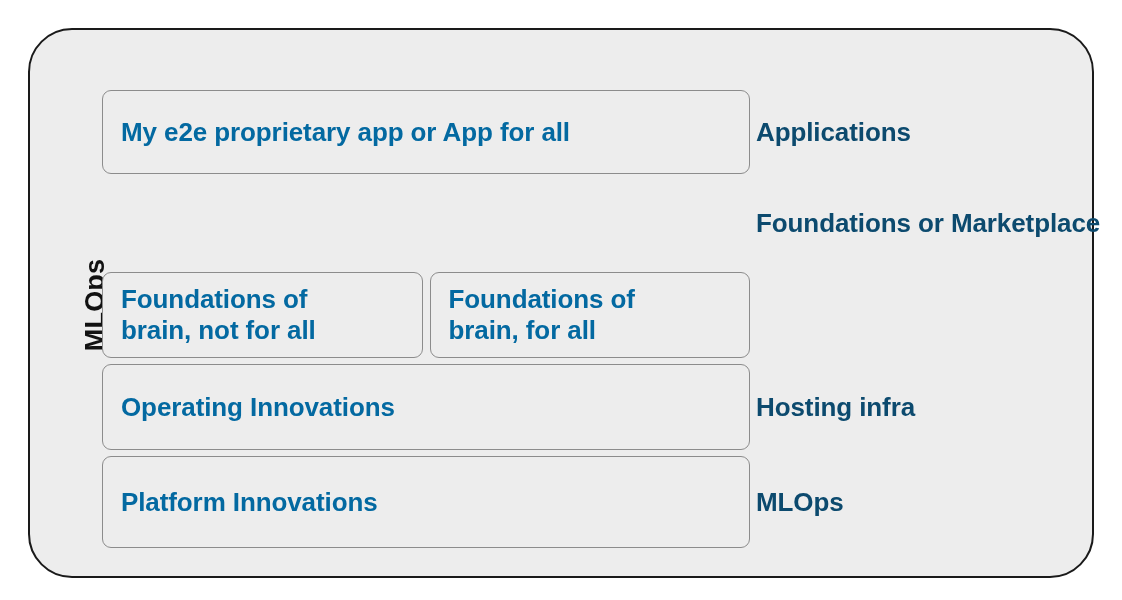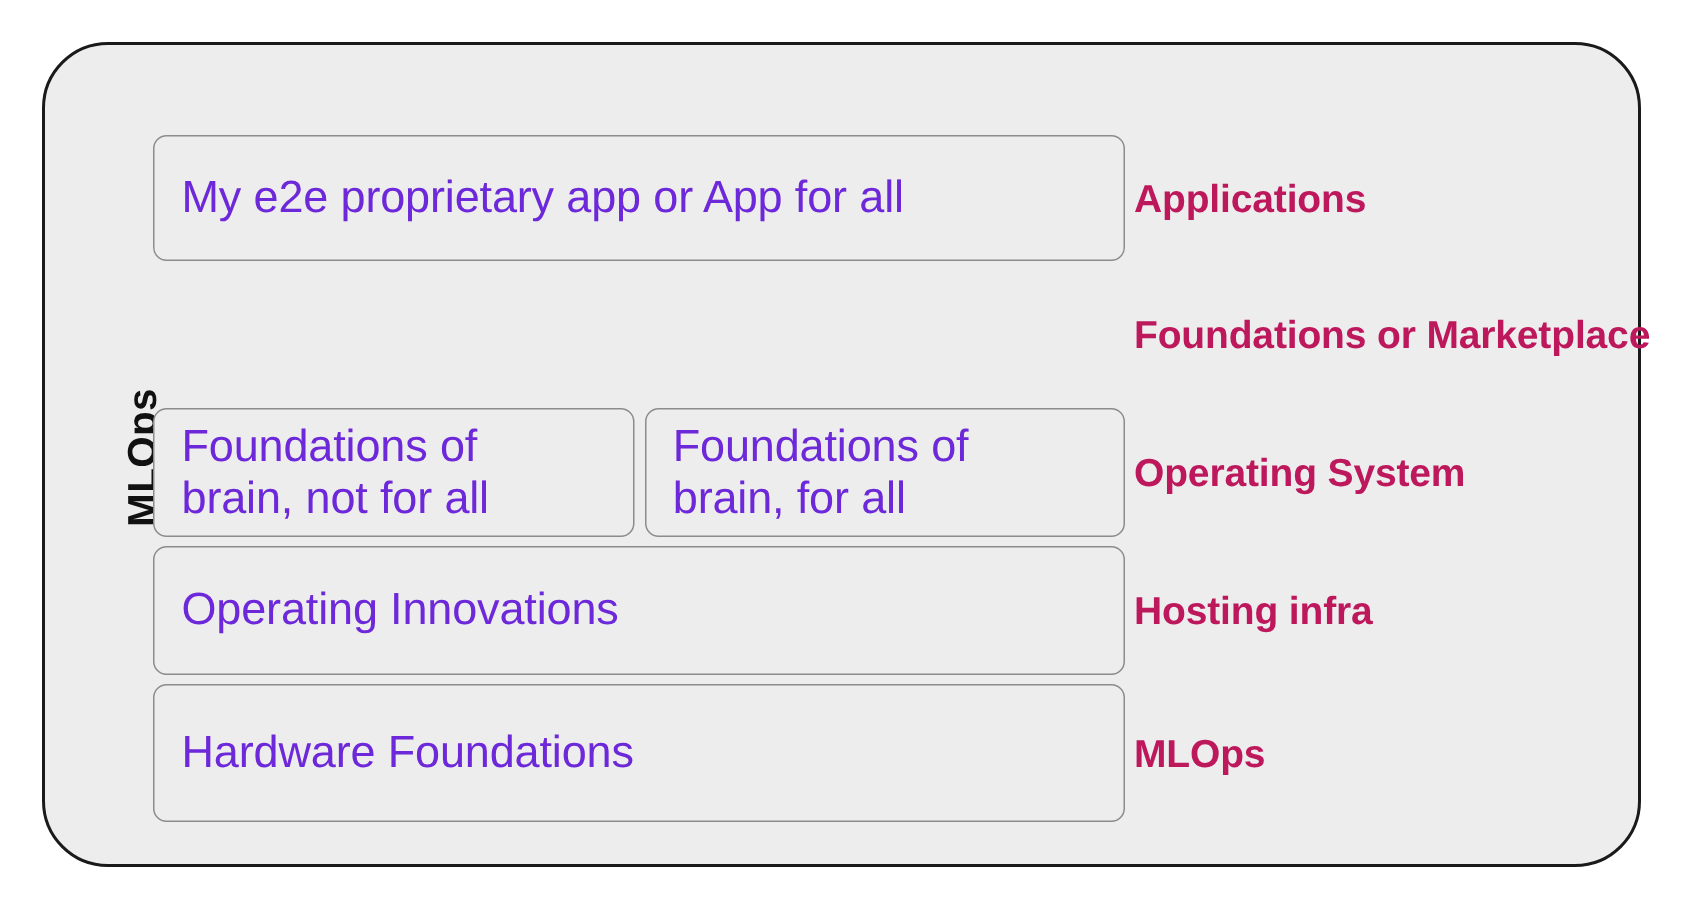--- a/index.html
+++ b/index.html
@@ -91,38 +91,38 @@
     background: #ededed;
     border: 1.5px solid #8c8c8c;
     border-radius: 9px;
     display: flex;
     align-items: center;
     padding-left: 18px;
     padding-right: 10px;
   }
 
   .layer-box .box-text {
-    font-size: 30px;
-    font-weight: normal;
-    color: #6d28d9;
+    font-size: 26px;
+    font-weight: bold;
+    color: #0369a1;
     line-height: 1.18;
     letter-spacing: -0.1px;
     white-space: pre-line;
   }
 
   .side-label {
     position: absolute;
     left: 654px;
     top: 0;
     height: 100%;
     display: flex;
     align-items: center;
     font-size: 26px;
     font-weight: bold;
-    color: #be185d;
+    color: #0c4a6e;
     letter-spacing: -0.1px;
     white-space: nowrap;
   }
 </style>
 </head>
 <body>
 
 <div id="canvas">
 
   <div class="mlops-container">
@@ -148,36 +148,35 @@
         <div class="boxes">
           <div class="layer-box">
             <span class="box-text">Foundations of
 brain, not for all</span>
           </div>
           <div class="layer-box">
             <span class="box-text">Foundations of
 brain, for all</span>
           </div>
         </div>
-        <div class="side-label">Operating System</div>
       </div>
 
       <div class="layer-row" data-row="3">
         <div class="boxes">
           <div class="layer-box">
             <span class="box-text">Operating Innovations</span>
           </div>
         </div>
         <div class="side-label">Hosting infra</div>
       </div>
 
       <div class="layer-row" data-row="4">
         <div class="boxes">
           <div class="layer-box">
-            <span class="box-text">Hardware Foundations</span>
+            <span class="box-text">Platform Innovations</span>
           </div>
         </div>
         <div class="side-label">MLOps</div>
       </div>
 
     </div>
   </div>
 </div>
 
 </body></html>

